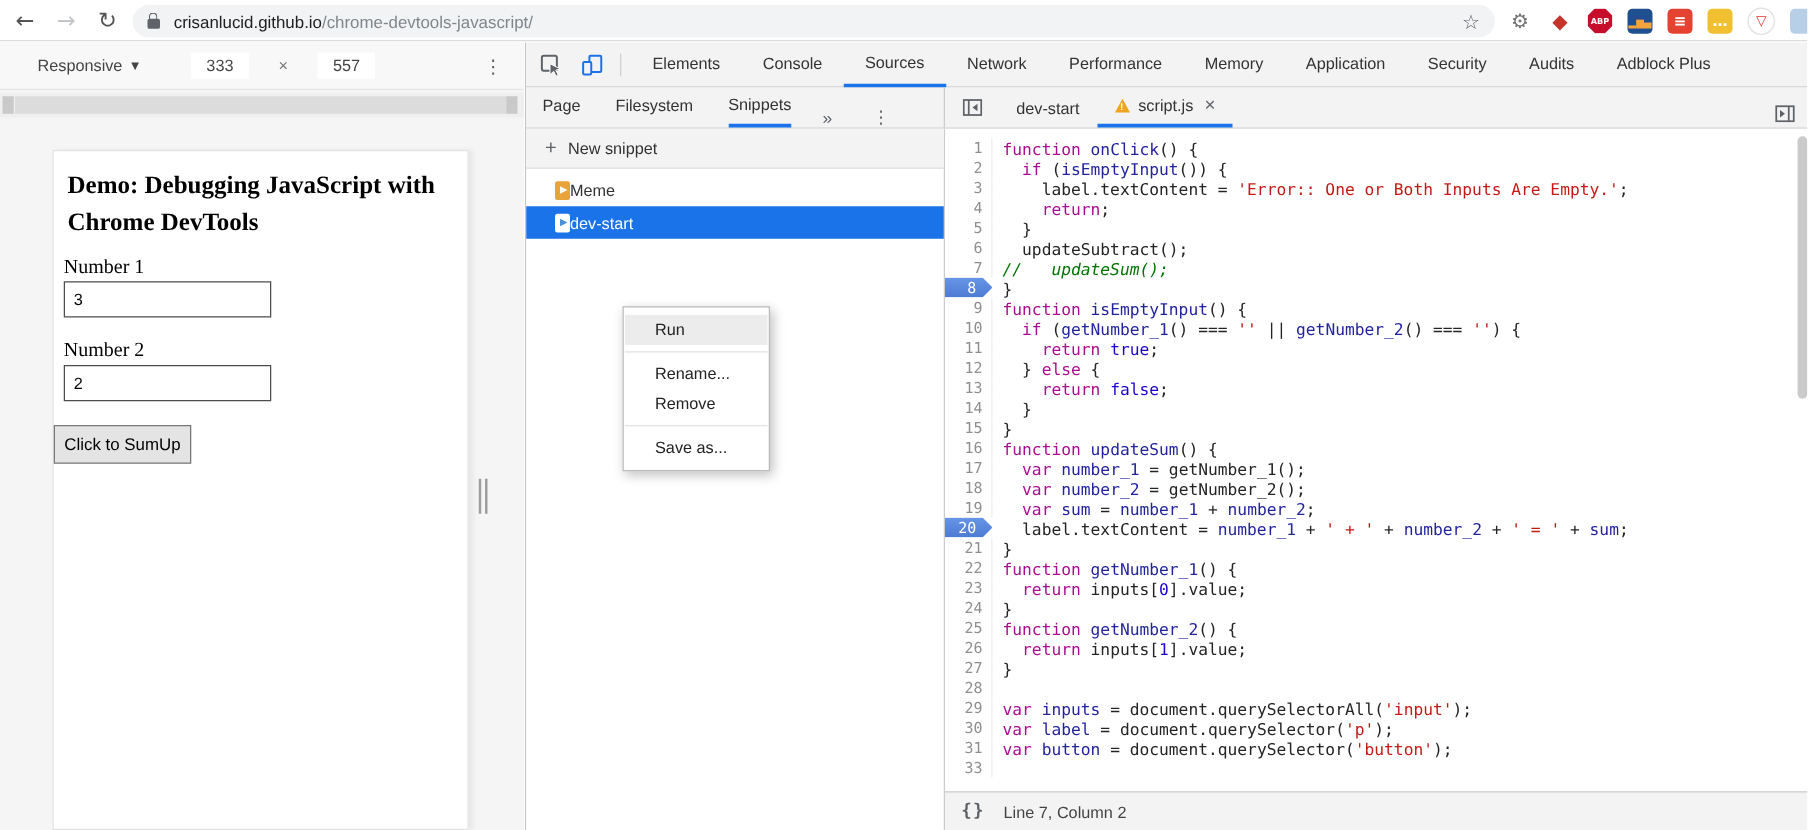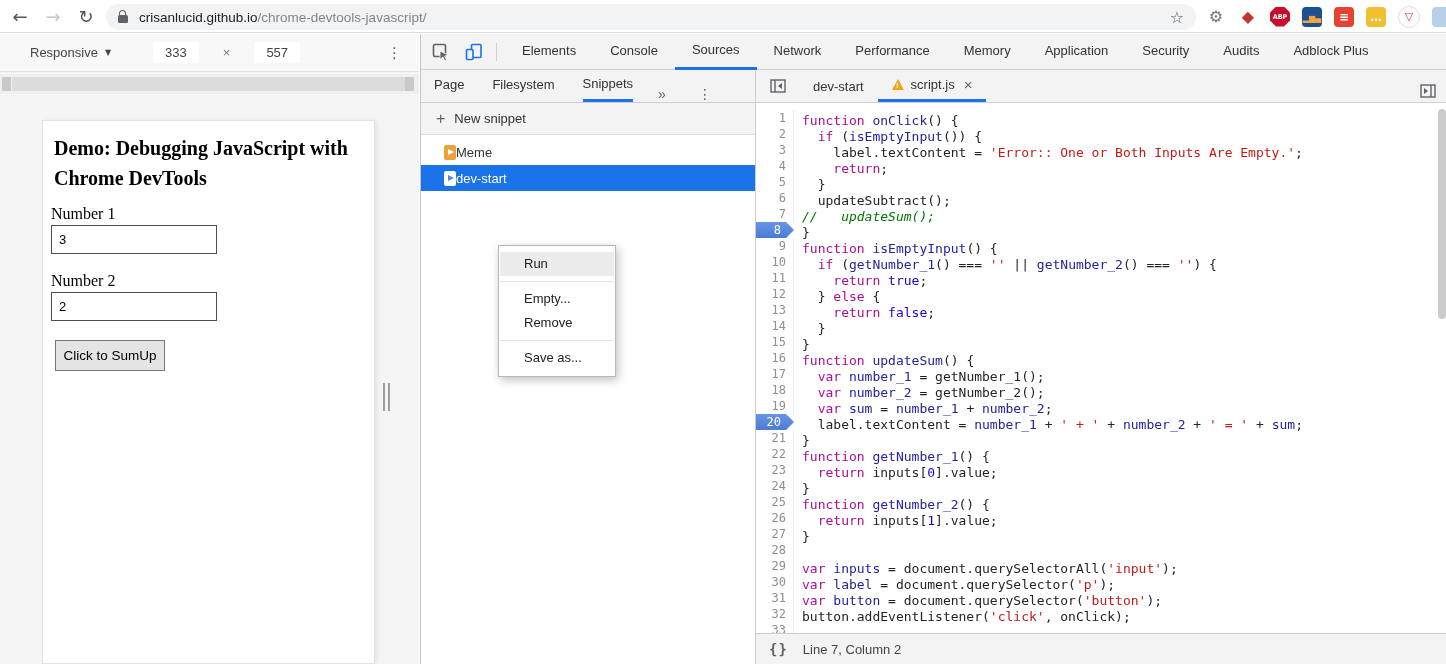--- a/index.html
+++ b/index.html
@@ -45,21 +45,21 @@
   .hcap.l{left:2px}.hcap.r{left:405px}
 
   .viewport-card{position:absolute;left:42px;top:86px;width:333px;height:544px;background:#fff;
                  border:1px solid #e2e2e2;box-shadow:3px 0 4px rgba(0,0,0,.06);box-sizing:border-box}
   .card-title{position:absolute;left:11px;top:12px;width:318px;font-family:"Liberation Serif",serif;
               font-weight:bold;font-size:20px;line-height:30px;color:#000}
   .fld-label{position:absolute;left:8px;font-family:"Liberation Serif",serif;font-size:16px;color:#000}
   .fld-input{position:absolute;left:8px;width:166px;height:29px;border:1.5px solid #4d4d4d;background:#fff;
              font-family:"Liberation Sans",sans-serif;font-size:13px;color:#000;padding:0 7px;box-sizing:border-box}
   .lbl1{top:84px}.inp1{top:104px}.lbl2{top:151px}.inp2{top:171px}
-  .sum-btn{position:absolute;left:12px;top:219px;width:110px;height:31px;background:#e4e4e4;
+  .sum-btn{position:absolute;left:0;top:219px;width:110px;height:31px;background:#e4e4e4;
            border:1px solid #787878;font-family:"Liberation Sans",sans-serif;font-size:13.5px;color:#000}
   .gripper{position:absolute;left:383px;top:349px;height:28px;display:flex;gap:3px}
   .gripper div{width:2px;height:28px;background:#9e9e9e}
 
   
   .devtools{position:absolute;left:420px;top:34px;width:1026px;height:630px;background:#fff;
             border-left:1px solid #c4c4c4;box-sizing:border-box}
   .dt-toolbar{position:absolute;left:0;top:0;width:100%;height:36px;background:#f3f3f3;
               border-bottom:1px solid #d0d0d0;display:flex;align-items:center;box-sizing:border-box}
   .icon-btn{width:26px;height:26px;display:flex;align-items:center;justify-content:center;margin-left:7px;flex:none}
@@ -273,21 +273,21 @@
             <span>Meme</span>
           </div>
           <div class="snip-row selected">
             <span class="snip-ic white"></span>
             <span>dev-start</span>
           </div>
         </div>
       <div class="ctx-menu">
           <div class="menu-item hover">Run</div>
           <div class="menu-sep"></div>
-          <div class="menu-item">Empty...</div>
+          <div class="menu-item">Rename...</div>
           <div class="menu-item">Remove</div>
           <div class="menu-sep"></div>
           <div class="menu-item">Save as...</div>
         </div>
     </div>
 
     <div class="editor">
       <div class="code-area">
           <div class="code-row">
             <span class="gut">1</span>
@@ -407,24 +407,20 @@
           </div>
           <div class="code-row">
             <span class="gut">30</span>
             <pre class="code-pre"><span class="tk-k">var</span><span class="tk-t"> </span><span class="tk-d">label</span><span class="tk-t"> = document.querySelector(</span><span class="tk-s">'p'</span><span class="tk-t">);</span></pre>
           </div>
           <div class="code-row">
             <span class="gut">31</span>
             <pre class="code-pre"><span class="tk-k">var</span><span class="tk-t"> </span><span class="tk-d">button</span><span class="tk-t"> = document.querySelector(</span><span class="tk-s">'button'</span><span class="tk-t">);</span></pre>
           </div>
           <div class="code-row">
-            <span class="gut">32</span>
-            <pre class="code-pre"><span class="tk-t">button.addEventListener(</span><span class="tk-s">'click'</span><span class="tk-t">, onClick);</span></pre>
-          </div>
-          <div class="code-row">
             <span class="gut">33</span>
             <pre class="code-pre"></pre>
           </div>
         </div>
       <div class="vthumb"></div>
     </div>
 
     <div class="statusbar">
       <span class="pp-icon">{}</span>
       <span>Line 7, Column 2</span>

